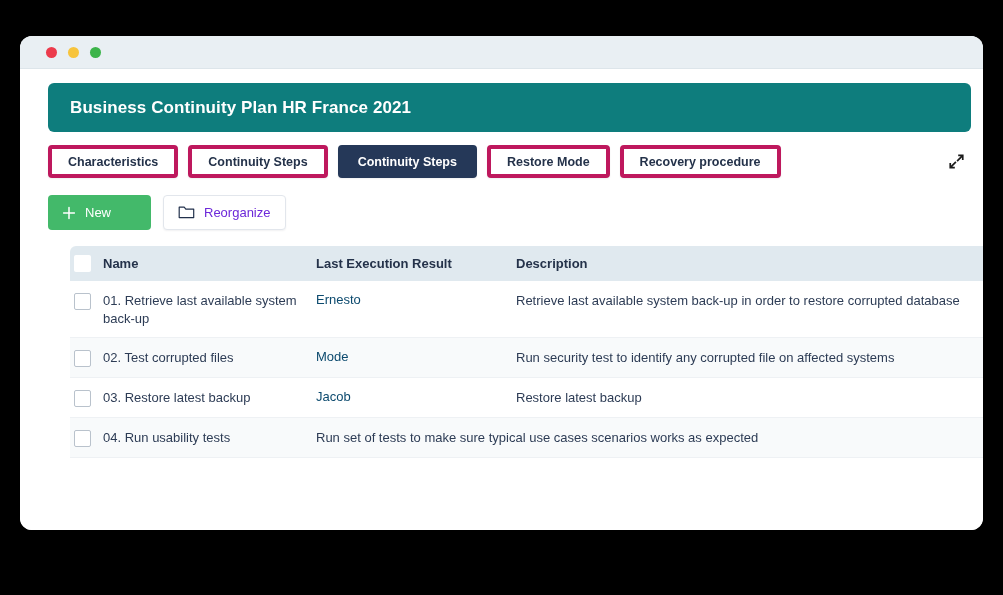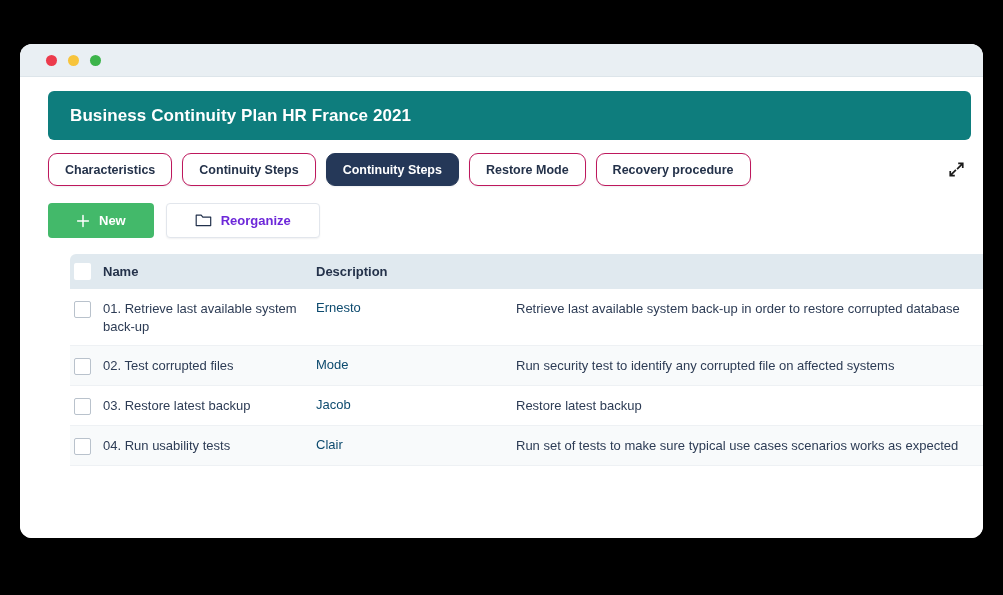--- a/index.html
+++ b/index.html
@@ -16,21 +16,21 @@
     position: relative;
     width: 1003px;
     height: 595px;
     background: #000000;
   }
 
   
   .window {
     position: absolute;
     left: 20px;
-    top: 44px;
+    top: 36px;
     width: 963px;
     height: 494px;
     background: #ffffff;
     border-radius: 12px;
     box-shadow: 0 6px 26px rgba(0,0,0,0.35);
     overflow: hidden;
   }
 
   .titlebar {
     height: 33px;
@@ -80,22 +80,22 @@
     display: flex;
     align-items: center;
     gap: 10px;
   }
   .tab {
     height: 33px;
     padding: 0 16px;
     display: flex;
     align-items: center;
     background: #ffffff;
-    border: 1px solid #be185d;
-    border-radius: 9px;
+    border: 4px solid #be185d;
+    border-radius: 4px;
     box-shadow: 0 1px 2px rgba(16,24,40,0.07);
     color: #24324a;
     font-size: 12.5px;
     font-weight: bold;
     white-space: nowrap;
     cursor: pointer;
   }
   .tab.active {
     background: #253858;
     border-color: #253858;
@@ -121,23 +121,23 @@
     align-items: center;
     gap: 12px;
   }
   .btn {
     height: 35px;
     display: flex;
     align-items: center;
     gap: 9px;
     border-radius: 4px;
     font-size: 13px;
-    font-weight: bold;
+    font-weight: normal;
     cursor: pointer;
-    padding: 0 28px;
+    padding: 0 14px;
     white-space: nowrap;
   }
   .btn-new {
     background: #43b96a;
     color: #ffffff;
     border: none;
     min-width: 103px;
   }
   .btn-reorg {
     background: #ffffff;
@@ -255,20 +255,21 @@
         </div>
       </div>
 
       <div class="table">
 
         <div class="thead">
           <div class="col-check">
             <span class="hd-check"></span>
           </div>
           <div class="col-name">Name</div>
+          <div class="col-result">Last Execution Result</div>
           <div class="col-desc">Description</div>
         </div>
 
         <div class="trow">
           <div class="col-check">
             <span class="row-check"></span>
           </div>
           <div class="col-name cell-name">01. Retrieve last available system back-up</div>
           <div class="col-result cell-result">Ernesto</div>
           <div class="col-desc cell-desc">Retrieve last available system back-up in order to restore corrupted database</div>
@@ -290,20 +291,19 @@
           <div class="col-name cell-name">03. Restore latest backup</div>
           <div class="col-result cell-result">Jacob</div>
           <div class="col-desc cell-desc">Restore latest backup</div>
         </div>
 
         <div class="trow alt">
           <div class="col-check">
             <span class="row-check"></span>
           </div>
           <div class="col-name cell-name">04. Run usability tests</div>
-          <div class="col-result cell-result">Clair</div>
           <div class="col-desc cell-desc">Run set of tests to make sure typical use cases scenarios works as expected</div>
         </div>
 
       </div>
     </div>
   </div>
 </div>
 
 </body></html>

